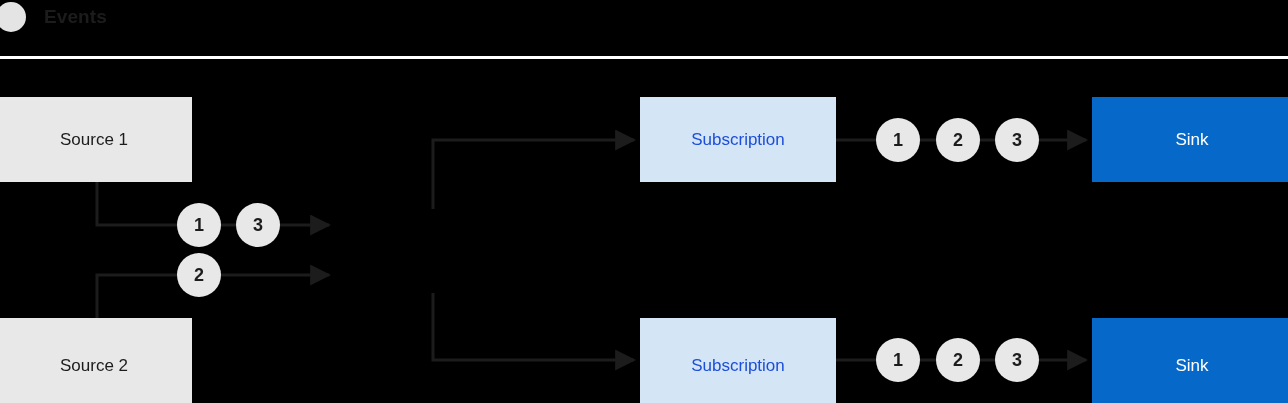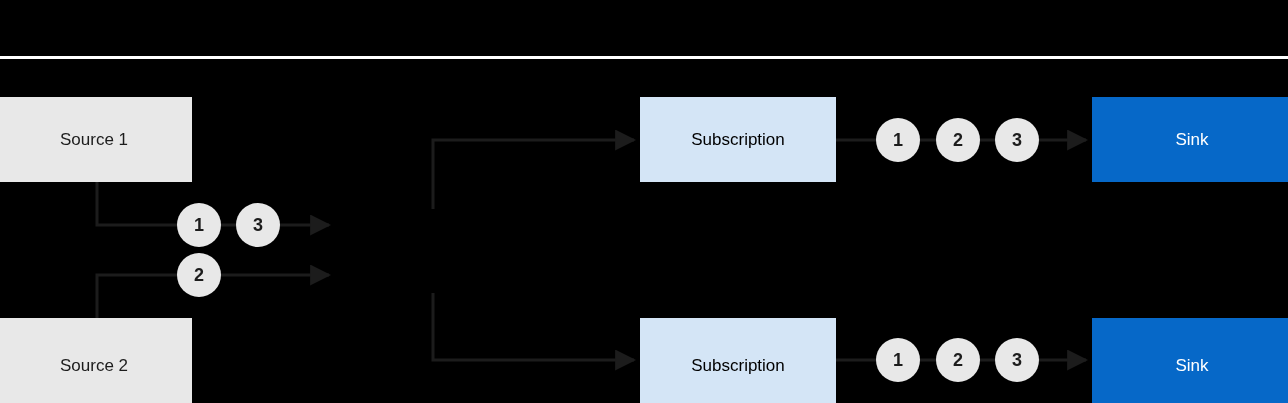--- a/index.html
+++ b/index.html
@@ -76,21 +76,21 @@
     font-size: 17px;
     box-sizing: border-box;
     white-space: nowrap;
   }
   .node-gray {
     background: #e8e8e8;
     color: #1c1c1c;
   }
   .node-lightblue {
     background: #d4e5f6;
-    color: #000000;
+    color: #1d4ed8;
   }
   .node-blue {
     background: #0668c8;
     color: #ffffff;
   }
 
   #node-source1 { left: -4px; top: 97px;  width: 196px; height: 85px; }
   #node-source2 { left: -4px; top: 318px; width: 196px; height: 95px; }
   #node-channel { left: 335px; top: 209px; width: 196px; height: 84px; }
   #node-sub-top { left: 640px; top: 97px;  width: 196px; height: 85px; }
@@ -112,20 +112,24 @@
     align-items: center;
     justify-content: center;
     box-sizing: border-box;
   }
 </style>
 </head>
 <body>
 
 <div id="stage">
 
+  <div id="legend">
+    <div id="legend-dot"></div>
+    <div id="legend-label">Events</div>
+  </div>
   <div id="divider"></div>
 
   <svg id="wires" viewBox="0 0 1288 403">
     <defs>
       <marker id="arrow" viewBox="0 0 10 10" refX="9" refY="5" markerWidth="7" markerHeight="7" orient="auto-start-reverse">
         <path d="M 0 0 L 10 5 L 0 10 z" fill="#1c1c1c"></path>
       </marker>
     </defs>
 
     <path d="M 97 182 L 97 225 L 329 225" fill="none" stroke="#1c1c1c" stroke-width="3" marker-end="url(#arrow)"></path>

